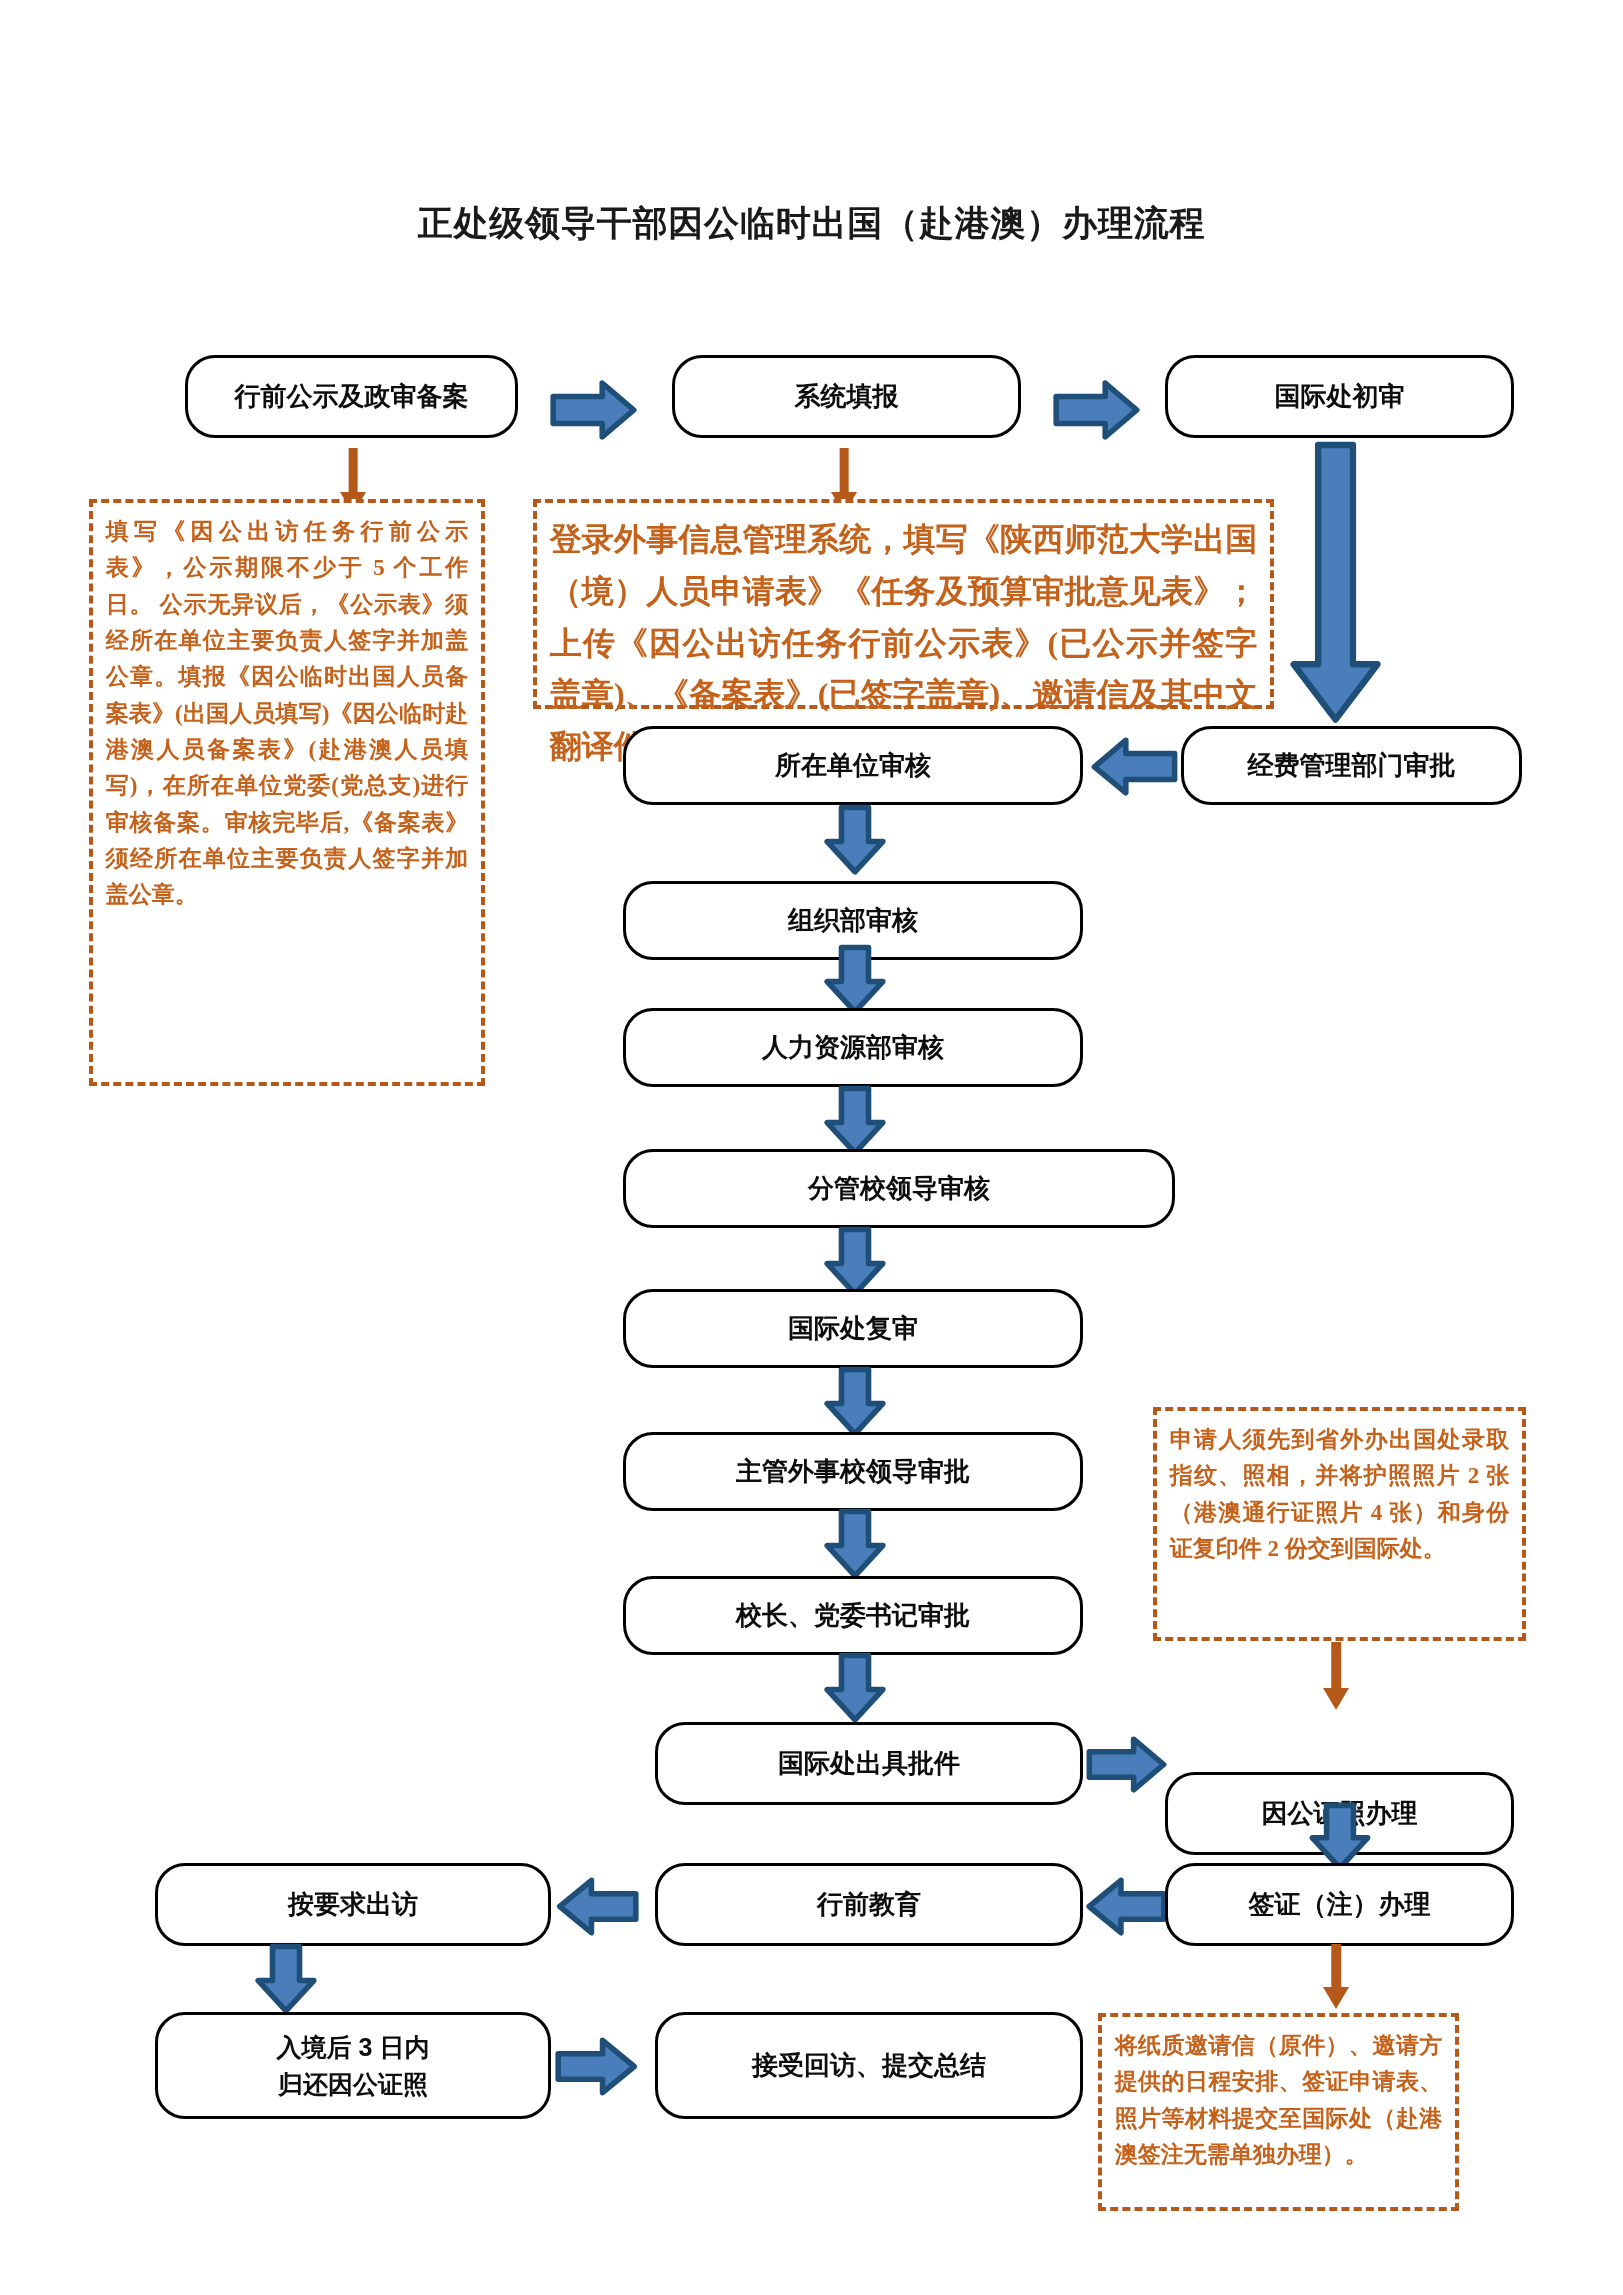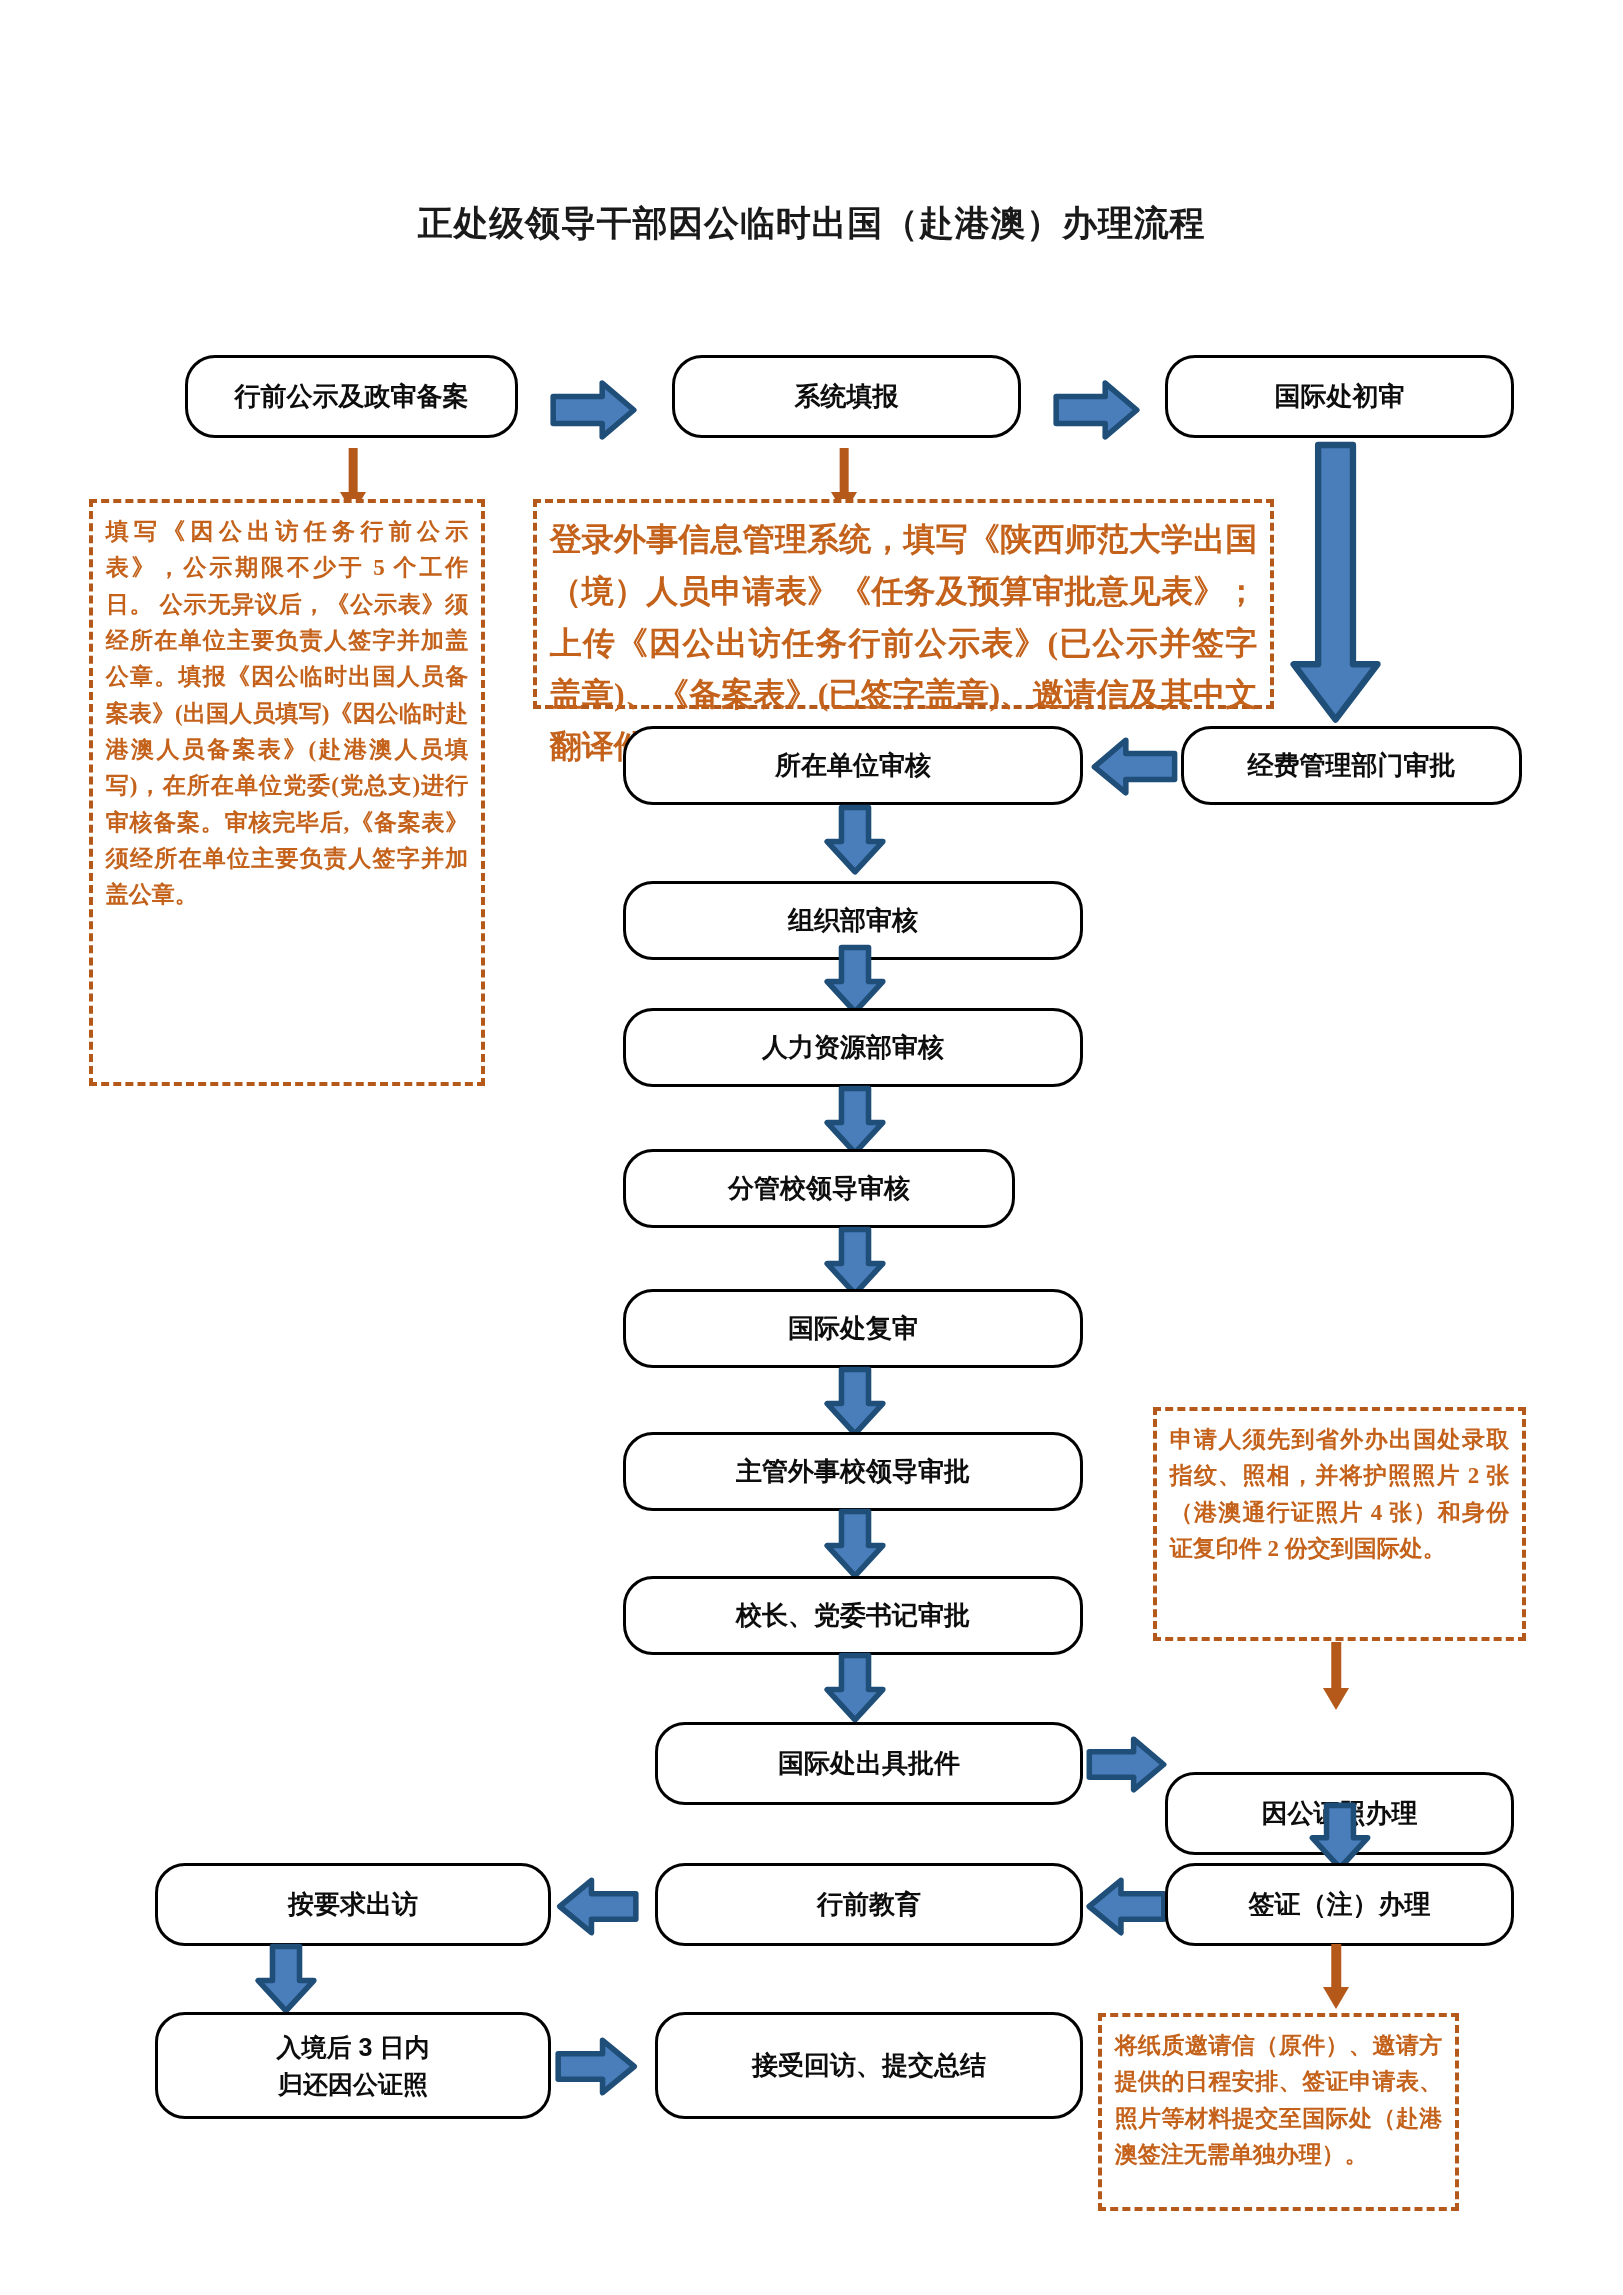--- a/index.html
+++ b/index.html
@@ -155,21 +155,21 @@
   </div>
 
   <div class="box" style="left:623px;top:1008px;width:460px;height:79px;">人力资源部审核</div>
 
   <div class="arrow" style="left:824px;top:1086px;width:62px;height:70px;">
     <svg width="62" height="70" viewBox="0 0 78 88">
       <polygon points="22,3 56,3 56,46 74,46 39,84 4,46 22,46" fill="#4a7ebb" stroke="#1f4e79" stroke-width="7" stroke-linejoin="round"></polygon>
     </svg>
   </div>
 
-  <div class="box" style="left:623px;top:1149px;width:392px;height:79px;">分管校领导审核</div>
+  <div class="box" style="left:623px;top:1149px;width:552px;height:79px;">分管校领导审核</div>
 
   <div class="arrow" style="left:824px;top:1227px;width:62px;height:70px;">
     <svg width="62" height="70" viewBox="0 0 78 88">
       <polygon points="22,3 56,3 56,46 74,46 39,84 4,46 22,46" fill="#4a7ebb" stroke="#1f4e79" stroke-width="7" stroke-linejoin="round"></polygon>
     </svg>
   </div>
 
   <div class="box" style="left:623px;top:1289px;width:460px;height:79px;">国际处复审</div>
 
   <div class="arrow" style="left:824px;top:1367px;width:62px;height:70px;">

